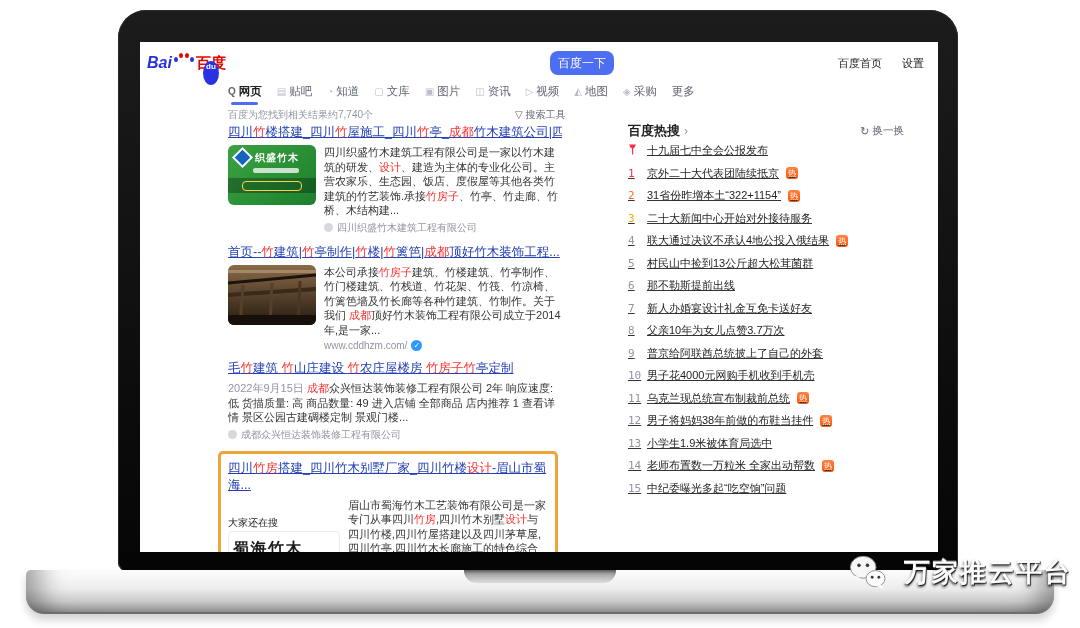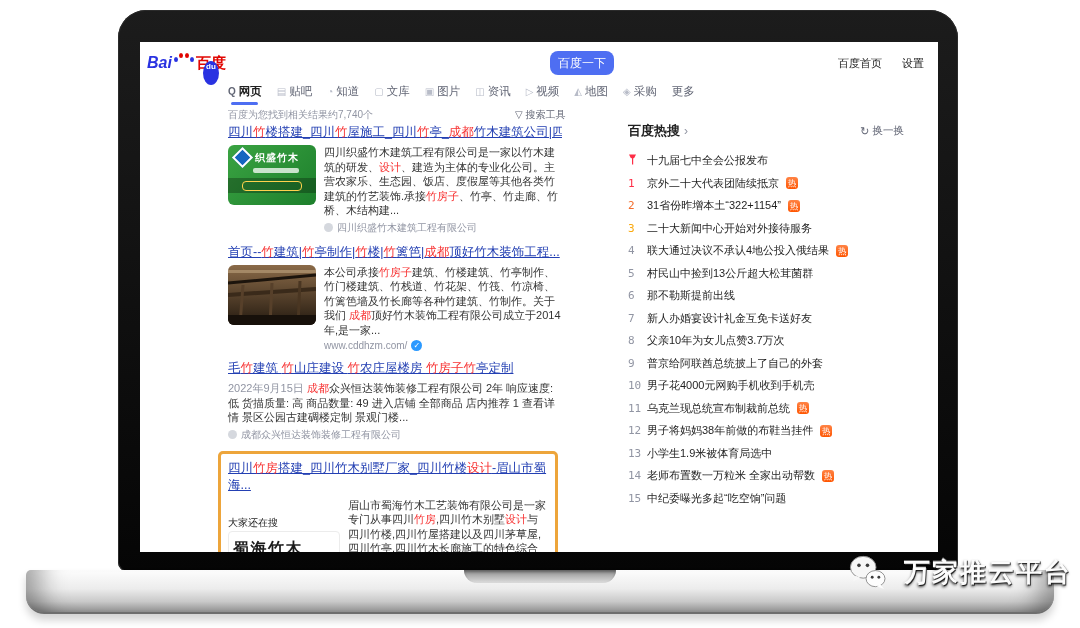--- a/index.html
+++ b/index.html
@@ -81,21 +81,21 @@
   .related{position:absolute;left:88px;top:474px;width:360px;}
   .rel-title{font-size:10px;color:#1f1f1f;}
   .chips{display:flex;gap:10px;margin-top:22px;}
   .chip{background:#f5f5f6;border-radius:4px;padding:4px 9px;font-size:10px;color:#333;cursor:pointer;white-space:nowrap;}
   
   .hot{position:absolute;left:488px;top:80px;width:276px;}
   .hot-head{display:flex;align-items:center;font-size:13px;color:#1f1f1f;font-weight:bold;}
   .hot-head .arrow{color:#9195a3;font-weight:normal;margin-left:4px;font-size:12px;}
   .hot-refresh{margin-left:auto;font-size:10.5px;color:#626675;font-weight:normal;cursor:pointer;display:flex;align-items:center;gap:3px;}
   .hot-refresh .ric{font-style:normal;font-size:11px;color:#626675;}
-  .hot-list{margin-top:13px;}
+  .hot-list{margin-top:3px;text-decoration:underline;}
   .hot-item{display:flex;align-items:center;gap:7px;margin-bottom:7.5px;font-size:11px;color:#1f1f1f;cursor:pointer;white-space:nowrap;}
   .rank{width:12px;flex:none;font-size:11px;color:#9195a3;font-family:"DejaVu Sans Mono",monospace;}
   .rank.r1{color:#fe2d46;} .rank.r2{color:#f26d2d;} .rank.r3{color:#faa90e;}
   .hotbadge{background:linear-gradient(#ff8345,#ff5500);color:#fff;font-size:8.5px;line-height:12px;
             width:12px;height:12px;text-align:center;border-radius:3px;flex:none;}
   
   .watermark{position:absolute;right:8px;top:554px;display:flex;align-items:center;gap:18px;z-index:9;}
   .wm-text{font-size:26px;font-weight:bold;color:#fcfcfc;letter-spacing:2px;
            text-shadow:0 2px 3px rgba(0,0,0,.85),0 -1px 0 rgba(255,255,255,.4),1px 1px 0 #555;}
 </style>

